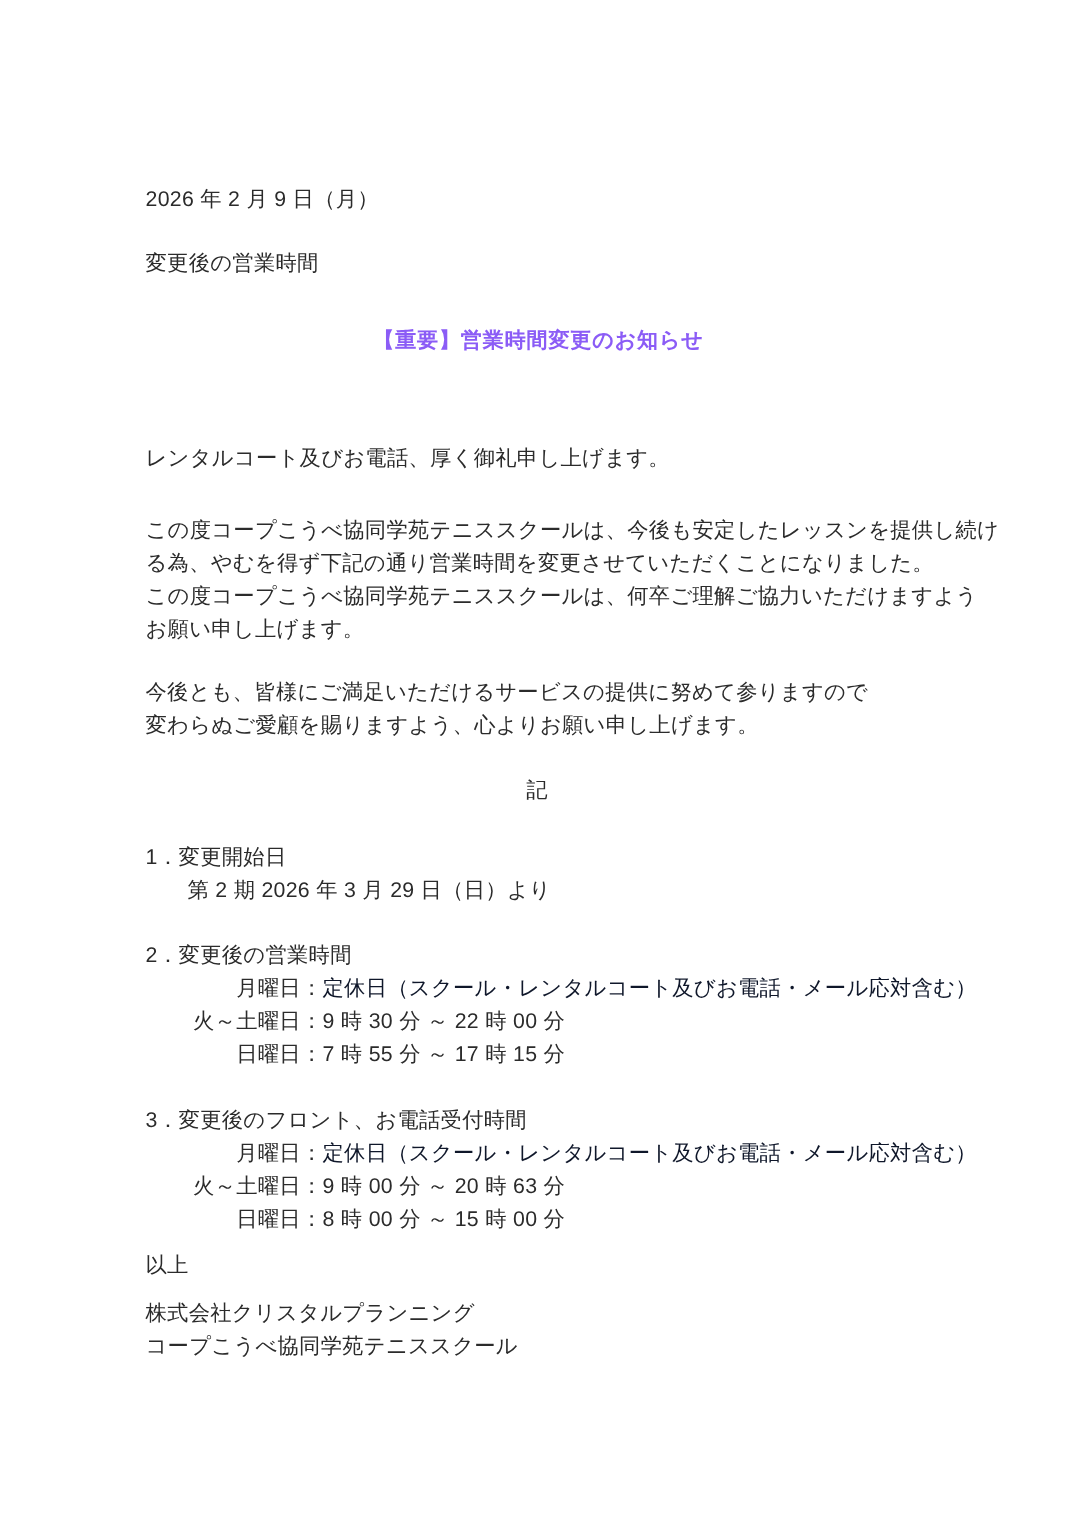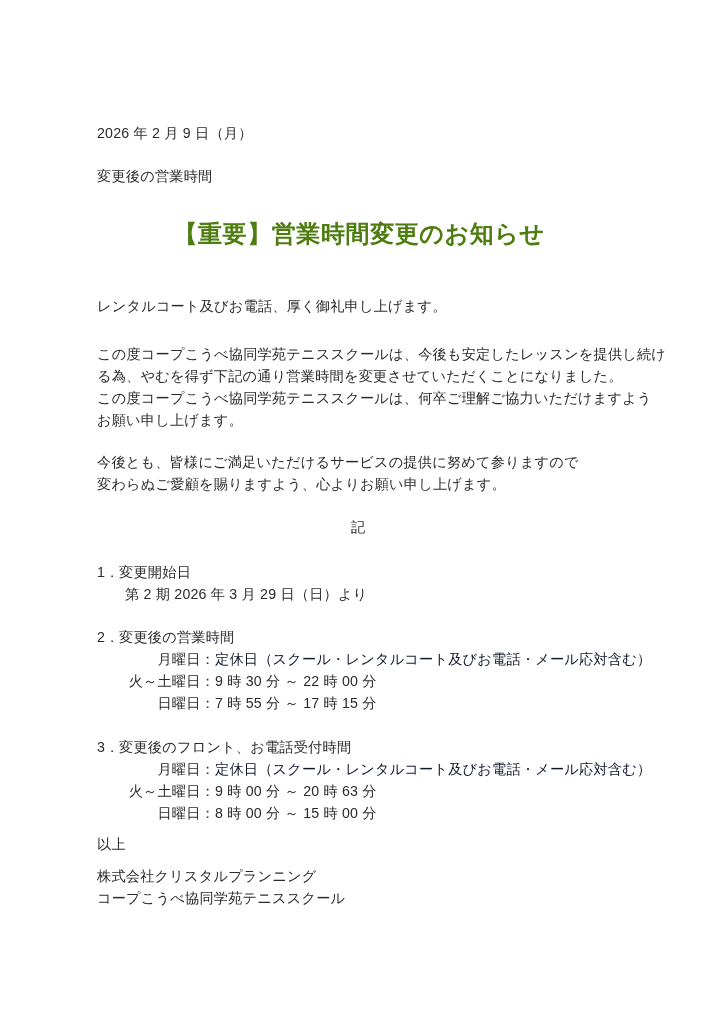--- a/index.html
+++ b/index.html
@@ -48,23 +48,23 @@
   .addressee {
     position: absolute;
     top: 165px;
     left: 0;
   }
   .doc-title {
     position: absolute;
     top: 218px;
     left: 0;
     width: 524px;
-    font-size: 24px;
+    font-size: 14px;
     font-weight: bold;
-    color: #4d7c0f;
+    color: #8b5cf6;
     letter-spacing: 0.6px;
   }
 
   .para {
     position: absolute;
     left: 0;
     width: 540px;
   }
   .para > div { white-space: nowrap; }
 

